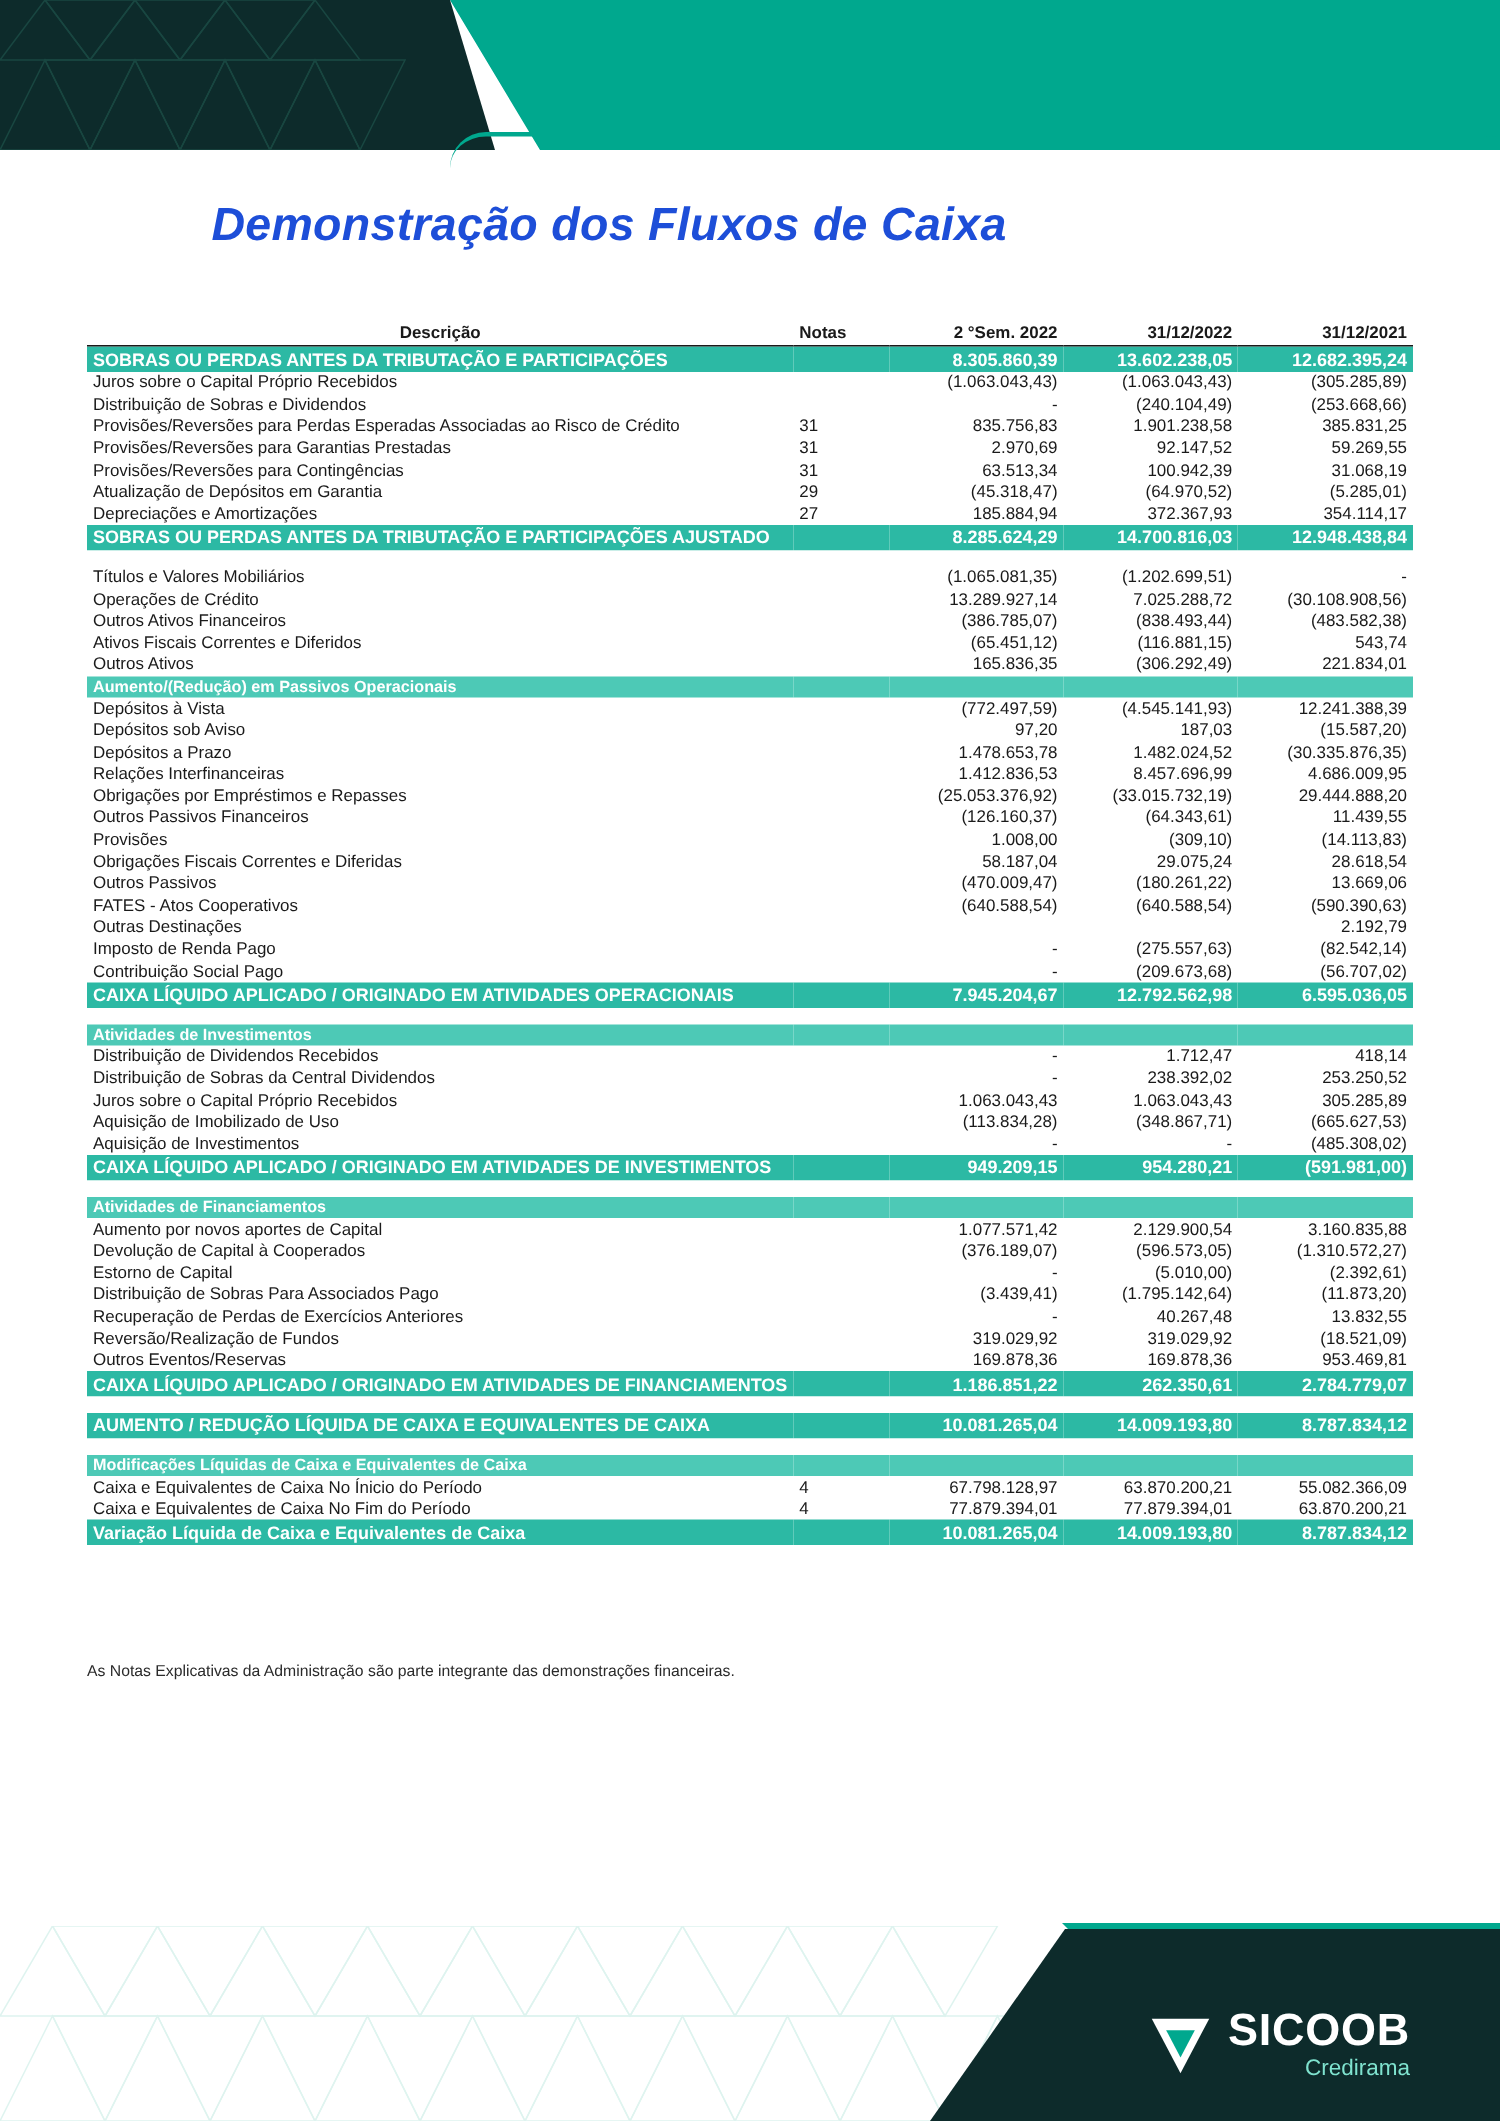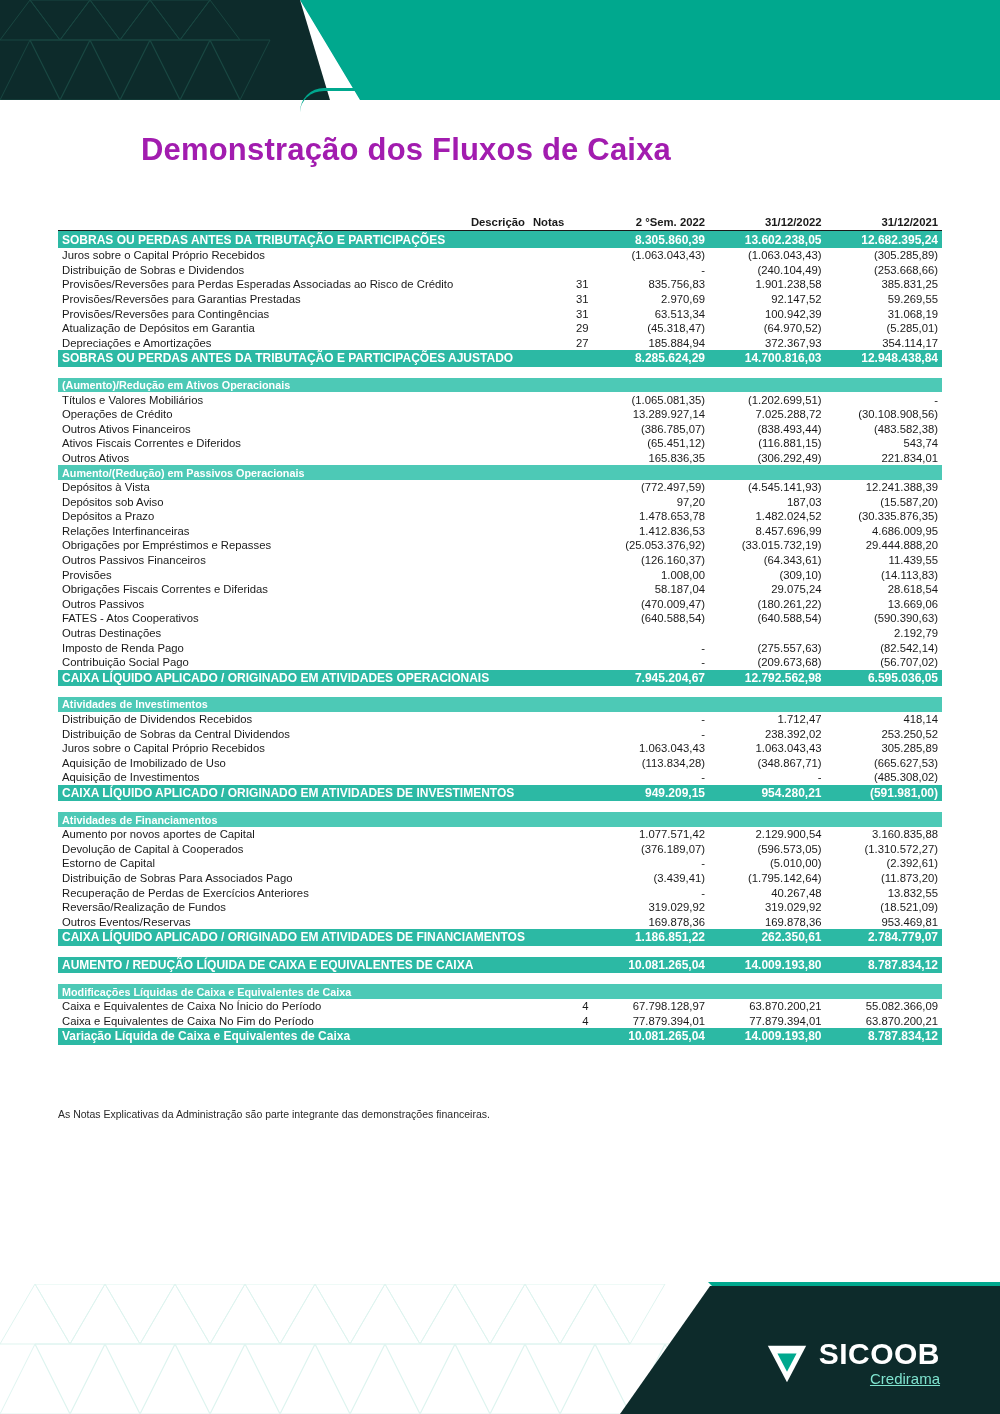--- a/index.html
+++ b/index.html
@@ -35,49 +35,50 @@
   }
   .band-pattern {
     position:absolute; top:0; left:0; width:330px; height:100px;
     opacity:0.35;
   }
 
   
   .page-title {
     position:absolute; top:132px; left:0; width:812px;
     text-align:center;
-    font-size:31px; font-weight:bold; color:#a21caf;
+    font-size:31px; font-weight:bold; color:#1d4ed8;
     letter-spacing:0.2px;
+    font-style:italic;
   }
 
   
   .table-wrap {
     position:absolute; top:215px; left:58px; width:884px;
   }
   table.fin {
     width:884px; border-collapse:collapse;
     font-size:11.3px; color:#1a1a1a;
   }
   table.fin td {
     padding:1.3px 4px;
     vertical-align:middle;
     white-space:nowrap;
   }
   .c-desc  { width:440px; text-align:left; }
-  .c-notas { width:70px;  text-align:right; }
+  .c-notas { width:70px;  text-align:left; }
   .c-num   { width:124px; text-align:right; }
 
   
   tr.hdr td {
     font-size:11.3px; font-weight:bold; color:#1a1a1a;
     border-bottom:1px solid #1a1a1a;
     text-align:left;
     padding-bottom:2px;
   }
-  tr.hdr td.c-desc { text-align:right; }
+  tr.hdr td.c-desc { text-align:center; }
   tr.hdr td.c-num  { text-align:right;margin-top:28px; }
 
   
   tr.teal td {
     background:#2cb9a4;
     color:#ffffff;
     font-weight:bold;
     font-size:12px;
   }
   tr.teal-light td {
@@ -115,21 +116,21 @@
   .logo {
     position:absolute; bottom:28px; right:60px;
     display:flex; align-items:center; gap:9px;
   }
   .logo-mark { width:46px; height:46px; }
   .logo-text { line-height:1; }
   .logo-name {
     font-size:30px; font-weight:bold; color:#ffffff; letter-spacing:0.5px;
   }
   .logo-sub {
-    font-size:15px; color:#7fe3cf; text-align:right; margin-top:2px;text-decoration:underline;
+    font-size:15px; color:#7fe3cf; text-align:right; margin-top:2px;
   }
 </style>
 </head>
 <body>
 
 <div class="top-band">
   <div class="band-teal"></div>
   <div class="band-dark2"></div>
   <svg class="band-pattern" viewBox="0 0 330 100" preserveAspectRatio="none">
     <g stroke="#2f7a6a" stroke-width="1" fill="none">
@@ -225,27 +226,20 @@
         </tr>
         <tr class="teal">
           <td class="c-desc">SOBRAS OU PERDAS ANTES DA TRIBUTAÇÃO E PARTICIPAÇÕES AJUSTADO</td>
           <td class="c-notas"></td>
           <td class="c-num">8.285.624,29</td>
           <td class="c-num">14.700.816,03</td>
           <td class="c-num">12.948.438,84</td>
         </tr>
         <tr class="spacer">
           <td colspan="5"></td>
-        </tr>
-        <tr class="teal-light">
-          <td class="c-desc">(Aumento)/Redução em Ativos Operacionais</td>
-          <td class="c-notas"></td>
-          <td class="c-num"></td>
-          <td class="c-num"></td>
-          <td class="c-num"></td>
         </tr>
         <tr class="">
           <td class="c-desc">Títulos e Valores Mobiliários</td>
           <td class="c-notas"></td>
           <td class="c-num">(1.065.081,35)</td>
           <td class="c-num">(1.202.699,51)</td>
           <td class="c-num">-</td>
         </tr>
         <tr class="">
           <td class="c-desc">Operações de Crédito</td>

